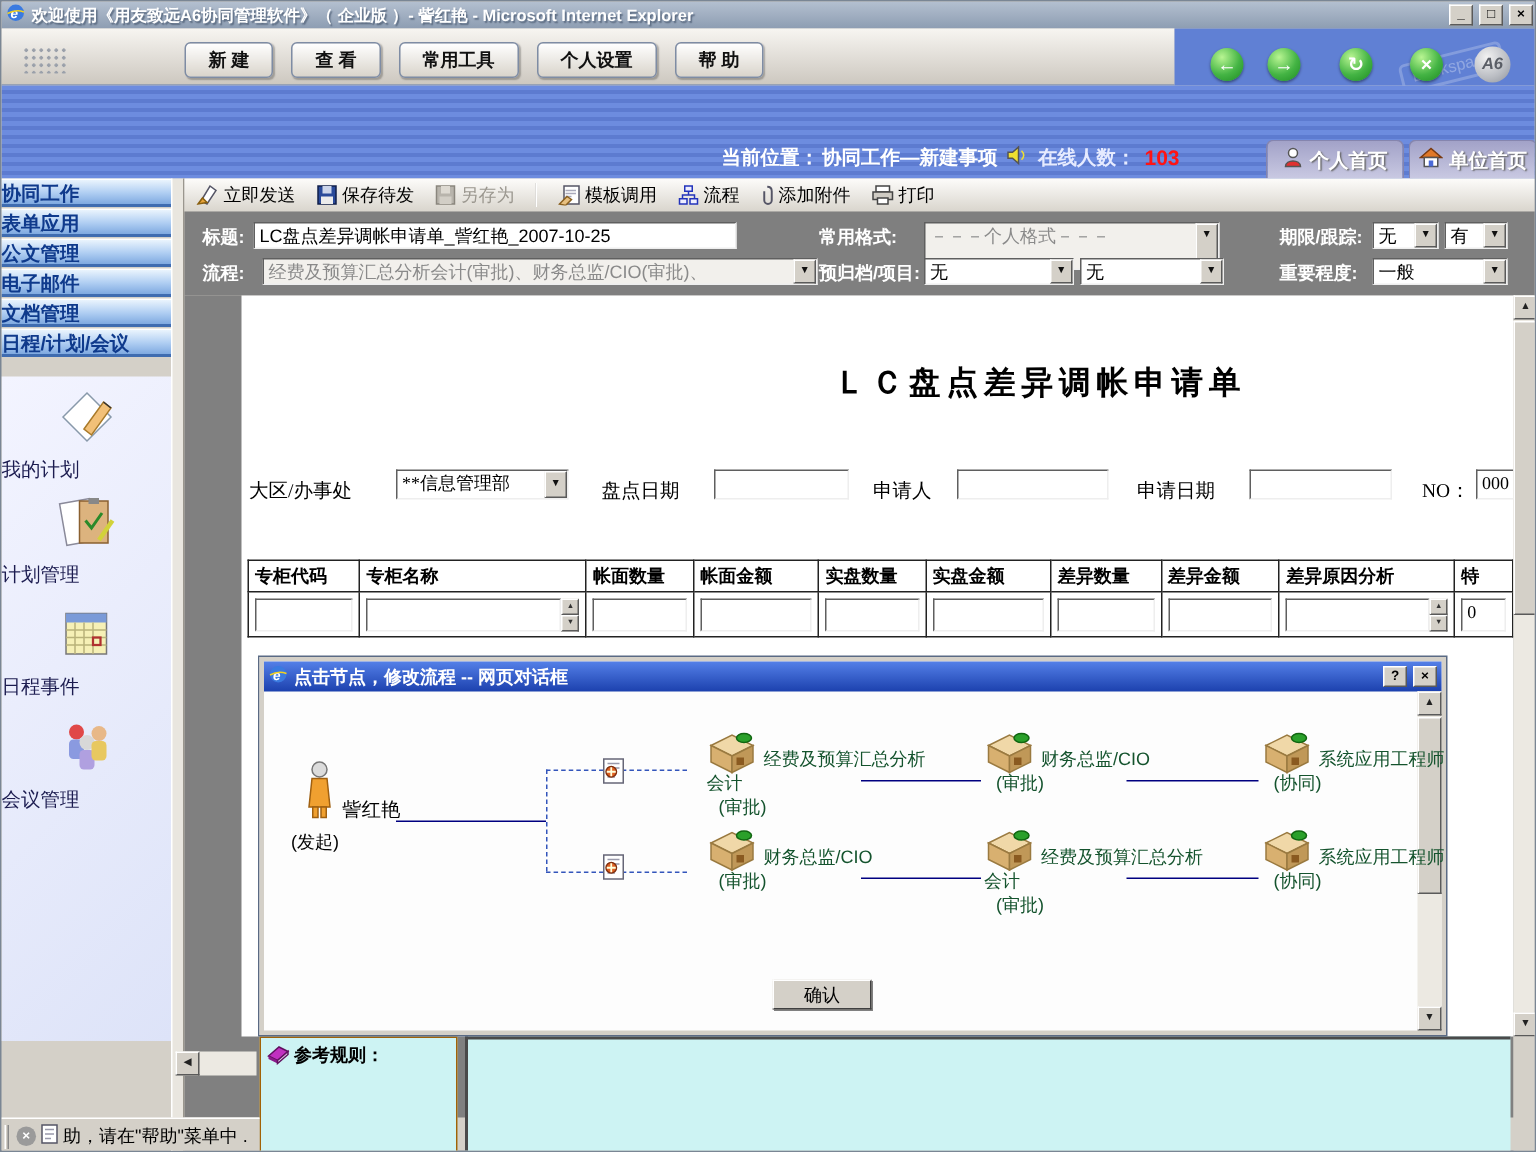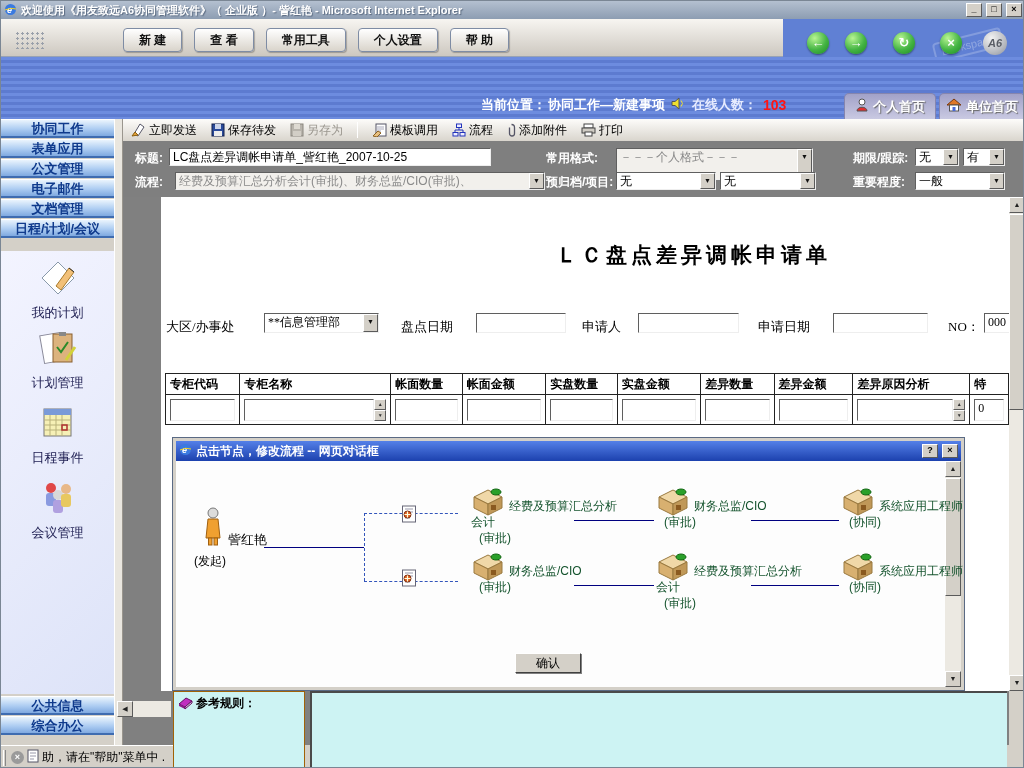--- a/index.html
+++ b/index.html
@@ -20,23 +20,23 @@
 .a6logo{width:24px;height:24px;border-radius:50%;background:radial-gradient(circle at 35% 30%,#f2f2f2,#b9bcc2 60%,#8e929a);color:#5a5e66;text-align:center;line-height:24px;font-size:11px;font-weight:bold;font-style:italic}
 
 #banner{left:0;top:56px;width:1024px;height:62px;background:repeating-linear-gradient(to bottom,#6d8cdf 0 3px,#5d7bd0 3px 6px);overflow:hidden}
 #company{left:28px;top:13px;font-size:16px;font-weight:bold;color:#fff;text-shadow:1px 1px 1px #2e4a92;letter-spacing:1px}
 .keyghost{border:2px solid rgba(255,255,255,.22);border-radius:4px;color:rgba(255,255,255,.3);font-size:11px;padding:2px 6px;transform:rotate(-14deg)}
 #locrow{left:480px;top:39px;display:flex;align-items:center;gap:6px;color:#fff;font-weight:bold;font-size:13px;white-space:nowrap}
 #online-count{color:#ff1414;font-size:14px}
 .toptab{position:absolute;top:36px;height:26px;display:flex;align-items:center;justify-content:center;gap:4px;background:linear-gradient(to bottom,#a2a2c8,#c9c9e2);border:1px solid #8585ae;border-bottom:none;border-radius:5px 5px 0 0;color:#fff;font-weight:bold;font-size:13px;text-shadow:1px 1px 1px #666}
 
 #sidebar-menus{left:0;top:118px;width:113px}
-.side-btn{width:113px;height:19px;margin-bottom:1px;background:linear-gradient(to bottom,#eaf4fd,#aecdf2 55%,#7fa9e0);border-top:1px solid #fff;border-bottom:2px solid #3f6cb0;color:#0f3a8c;font-size:13px;font-weight:bold;text-align:center;line-height:18px}
+.side-btn{width:113px;height:19px;margin-bottom:1px;background:linear-gradient(to bottom,#eaf4fd,#aecdf2 55%,#7fa9e0);border-top:1px solid #fff;border-bottom:2px solid #3f6cb0;color:#0f3a8c;font-size:13px;font-weight:bold;text-align:left;line-height:18px}
 #sidebar-panel{left:0;top:250px;width:113px;height:443px;background:linear-gradient(135deg,#f3f4ff,#dde3f8)}
-.shortcut{position:absolute;width:113px;text-align:center}
+.shortcut{position:absolute;width:113px;}
 .shortcut .lbl{font-size:13px;color:#1c1c50;margin-top:2px}
 #sidebar-bottom{left:0;top:695px;width:113px}
 #splitter{left:113px;top:118px;width:9px;height:650px;background:#e9e6df;border-left:1px solid #fff;border-right:1px solid #9a968e}
 
 #toolbar{left:122px;top:118px;width:902px;height:22px;background:linear-gradient(to bottom,#fdfcfa,#d9d5cd);display:flex;align-items:center;gap:14px;padding-left:8px}
 .tool{display:flex;align-items:center;gap:3px;font-size:12px;color:#000;white-space:nowrap}
 .tool.disabled{color:#9b978f}
 .tsep{width:1px;height:16px;background:#8d8982;border-right:1px solid #fff}
 
 #formhdr{left:122px;top:140px;width:902px;height:56px;background:#7f7f7f}
@@ -191,24 +191,20 @@
       <div class="shortcut" style="top: 226px;"><span style="display: inline-flex; justify-content: center; width: 100%;">
           <svg width="42" height="42">
             <circle cx="14" cy="11" r="5" fill="#e04848"></circle>
             <rect x="9" y="16" width="10" height="13" rx="3" fill="#8a9ae0"></rect>
             <circle cx="21" cy="18" r="5" fill="#d8d8d8"></circle>
             <rect x="16" y="23" width="10" height="13" rx="3" fill="#b0a0e0"></rect>
             <circle cx="29" cy="12" r="5" fill="#e8b888"></circle>
             <rect x="24" y="17" width="10" height="13" rx="3" fill="#e8c860"></rect>
           </svg>
         </span><div class="lbl">会议管理</div></div>
-    </div>
-  <div id="sidebar-bottom" class="abs">
-      <div class="side-btn">公共信息</div>
-      <div class="side-btn">综合办公</div>
     </div>
   <div id="splitter" class="abs"></div>
 
   <div id="toolbar" class="abs">
       <div class="tool">
         <span style="display: inline-flex;">
           <svg width="15" height="14">
             <polygon points="3,11 9,1 13,4 7,13" fill="#fff" stroke="#556"></polygon>
             <polygon points="1,13 4,9 7,12" fill="#e8a33a" stroke="#8a6010"></polygon>
           </svg>

